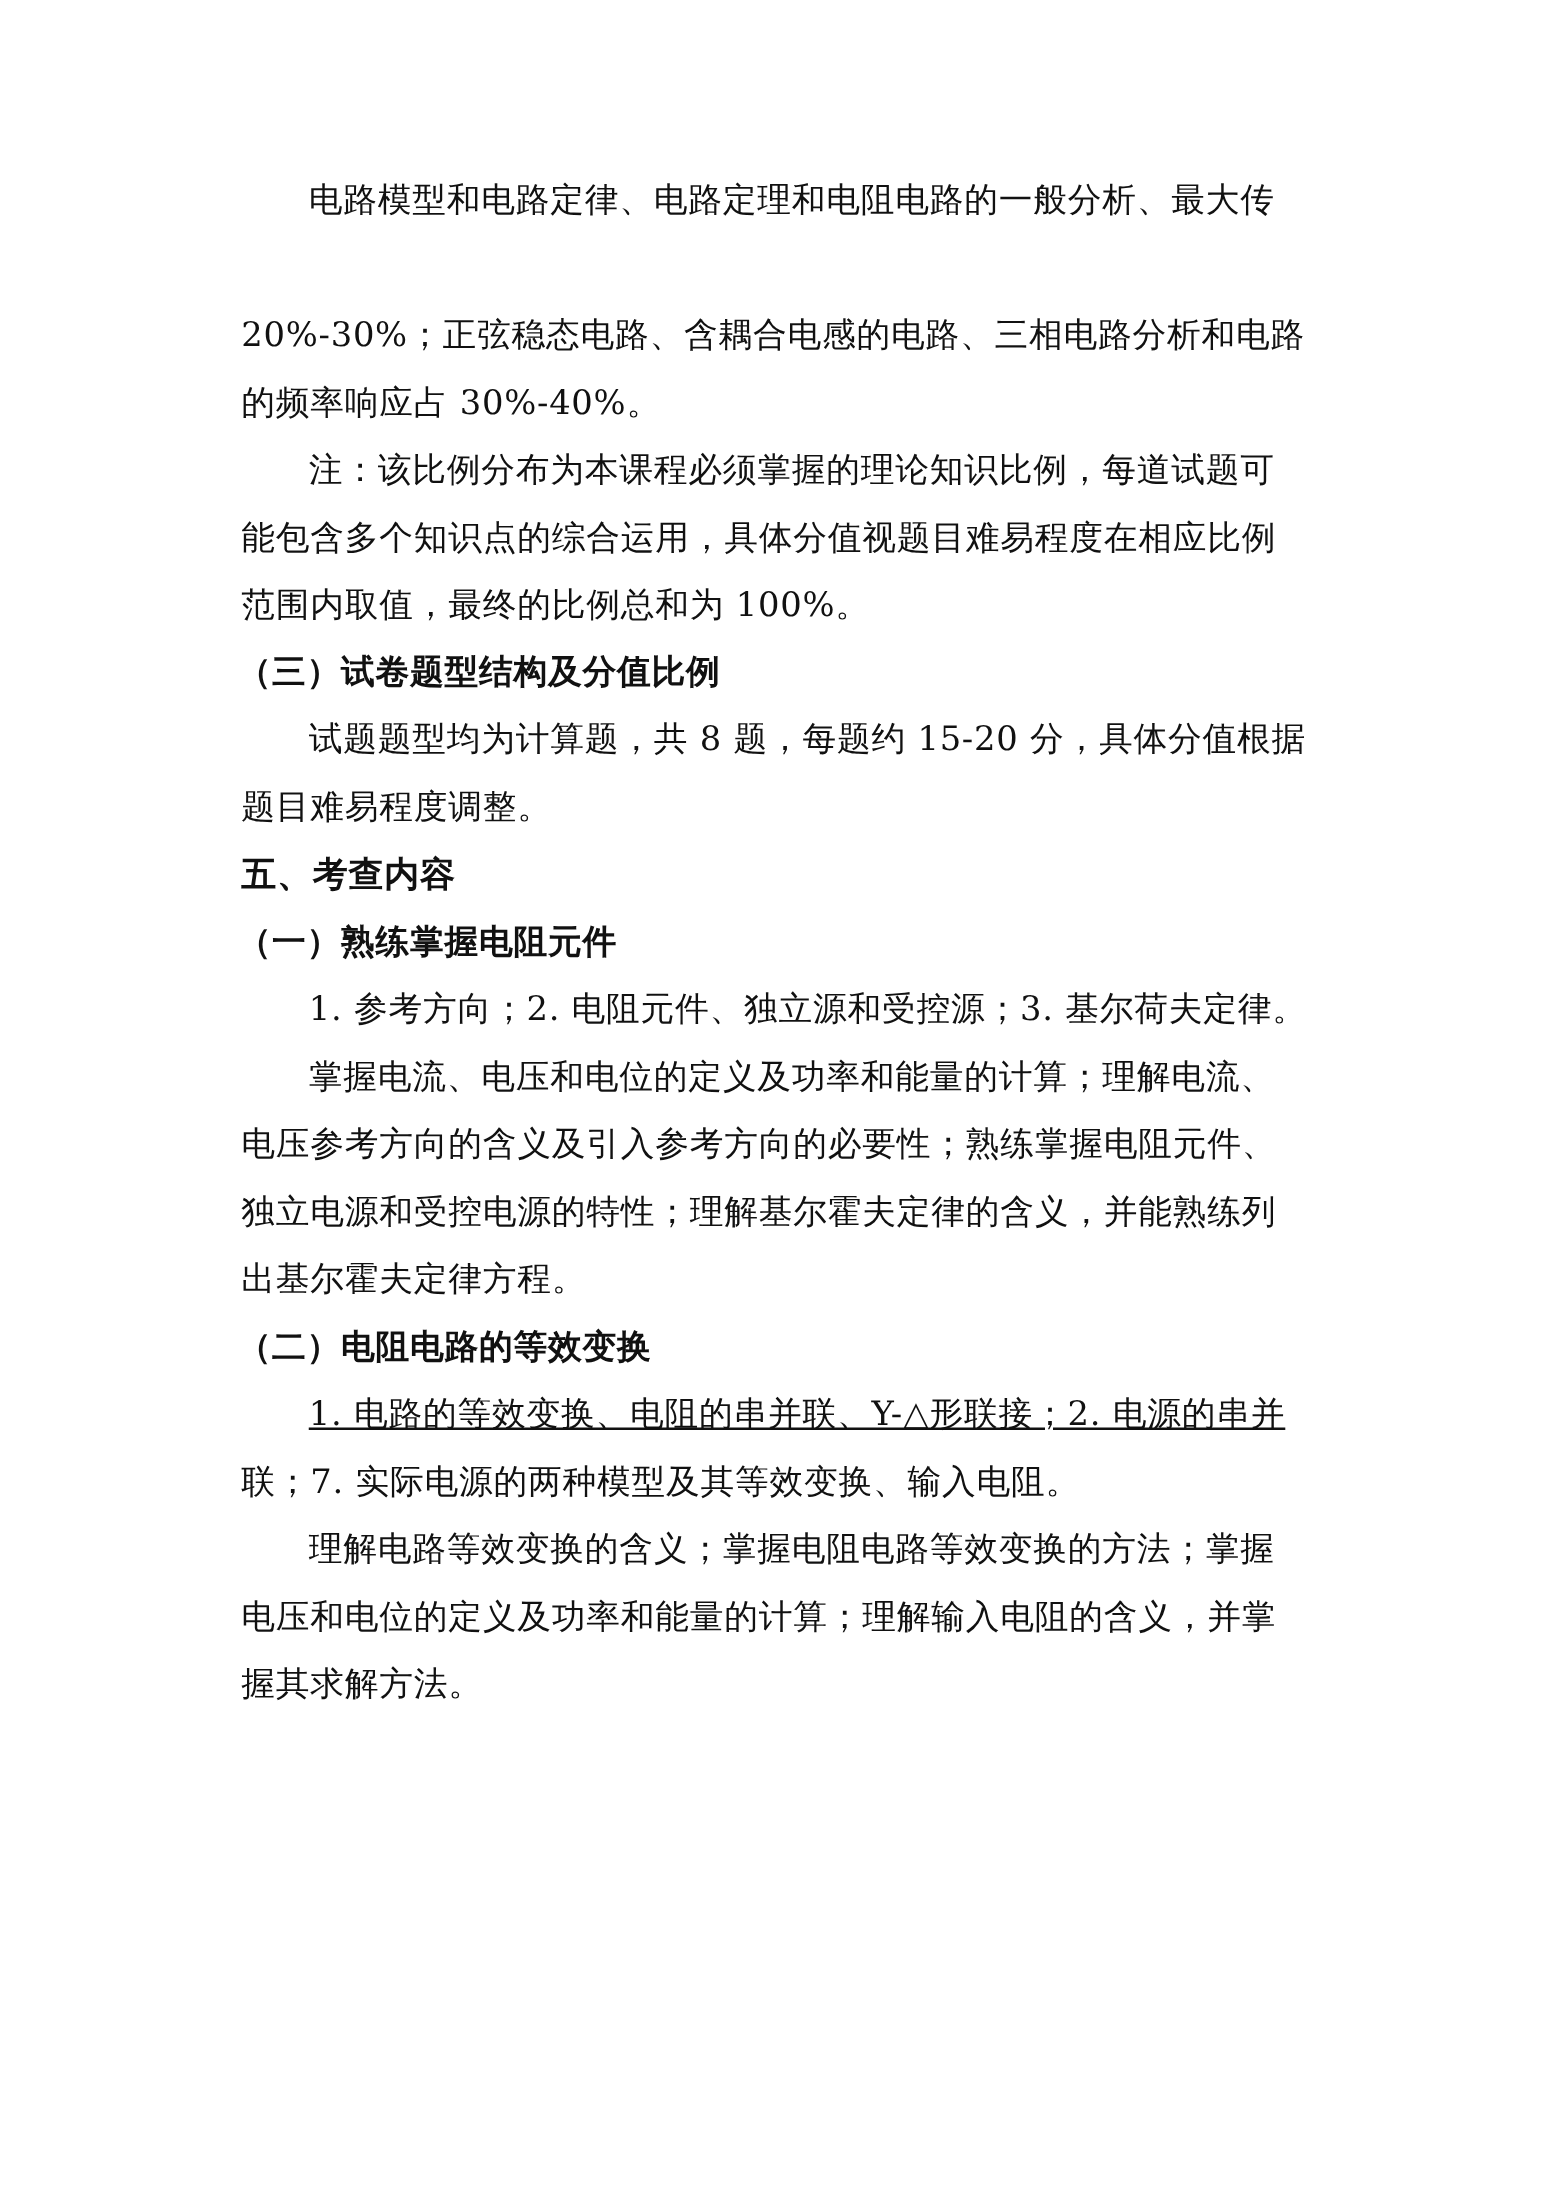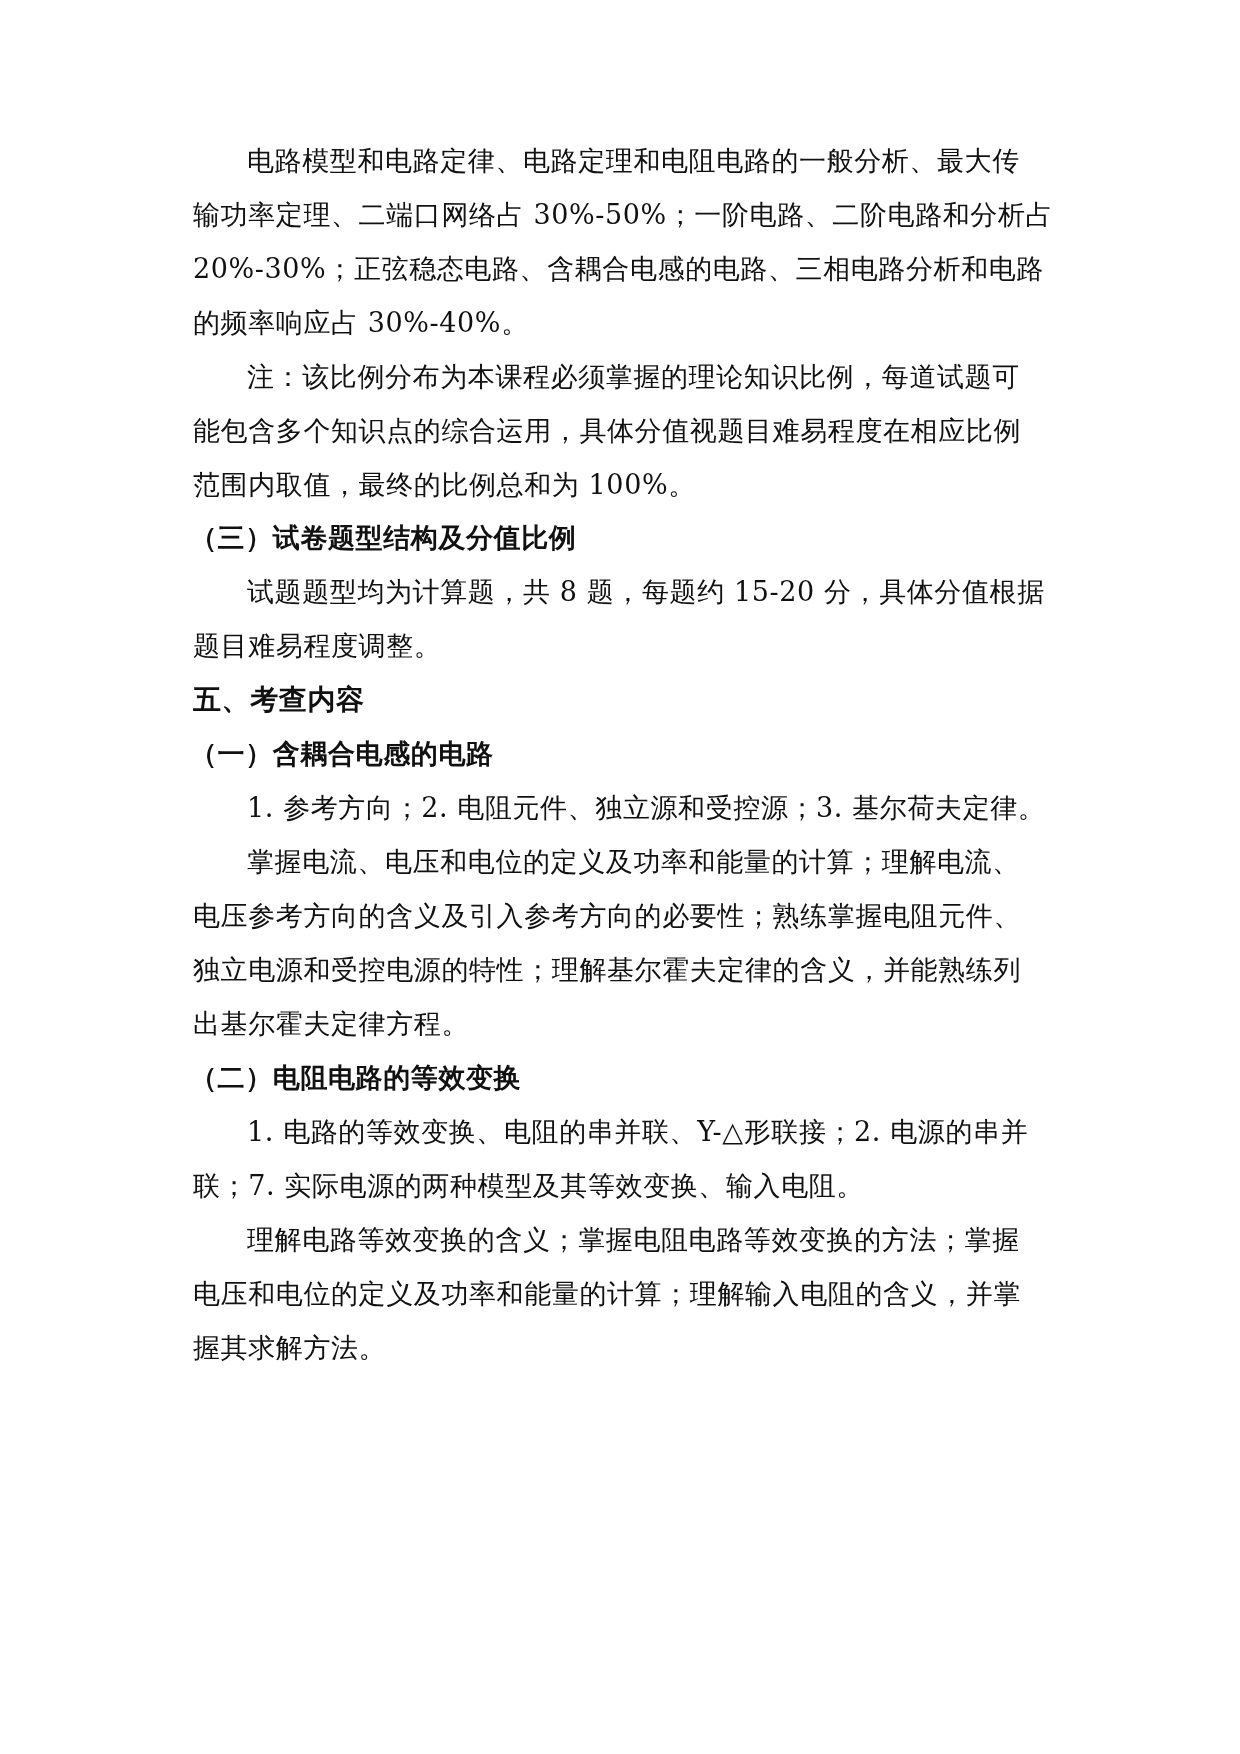--- a/index.html
+++ b/index.html
@@ -19,41 +19,40 @@
   .indent { left: 247px; width: 816px; }
   .bold { font-weight: bold; font-family: "DejaVu Sans", "Liberation Sans", sans-serif; }
   .sub { left: 190px; }
 </style>
 </head>
 <body>
 
 <div class="page">
 
   <div class="line indent" style="top:143px;">电路模型和电路定律、电路定理和电阻电路的一般分析、最大传</div>
-  <div class="line" style="top:197px;">输功率定理、二端口网络占 30%-50%；一阶电路、二阶电路和分析占</div>
   <div class="line" style="top:251px;">20%-30%；正弦稳态电路、含耦合电感的电路、三相电路分析和电路</div>
   <div class="line" style="top:305px;">的频率响应占 30%-40%。</div>
 
   <div class="line" style="top:413px;">能包含多个知识点的综合运用，具体分值视题目难易程度在相应比例</div>
   <div class="line indent" style="top:359px;">注：该比例分布为本课程必须掌握的理论知识比例，每道试题可</div>
   <div class="line" style="top:467px;">范围内取值，最终的比例总和为 100%。</div>
 
   <div class="line bold sub" style="top:520px;">（三）试卷题型结构及分值比例</div>
   <div class="line indent" style="top:574px;">试题题型均为计算题，共 8 题，每题约 15-20 分，具体分值根据</div>
   <div class="line" style="top:628px;">题目难易程度调整。</div>
 
   <div class="line bold" style="top:682px; font-size:28px;">五、考查内容</div>
 
-  <div class="line bold sub" style="top:736px;">（一）含耦合电感的电路</div>
+  <div class="line bold sub" style="top:736px;">（一）熟练掌握电阻元件</div>
   <div class="line indent" style="top:790px;">1. 参考方向；2. 电阻元件、独立源和受控源；3. 基尔荷夫定律。</div>
   <div class="line indent" style="top:844px;">掌握电流、电压和电位的定义及功率和能量的计算；理解电流、</div>
   <div class="line" style="top:952px;">独立电源和受控电源的特性；理解基尔霍夫定律的含义，并能熟练列</div>
   <div class="line" style="top:898px;">电压参考方向的含义及引入参考方向的必要性；熟练掌握电阻元件、</div>
   <div class="line" style="top:1006px;">出基尔霍夫定律方程。</div>
 
   <div class="line bold sub" style="top:1060px;">（二）电阻电路的等效变换</div>
-  <div class="line indent" style="top:1114px;">1. 电路的等效变换、电阻的串并联、Y-△形联接；2. 电源的串并</div>
+  <div class="line indent" style="top:1114px;text-decoration:underline;">1. 电路的等效变换、电阻的串并联、Y-△形联接；2. 电源的串并</div>
   <div class="line" style="top:1168px;">联；7. 实际电源的两种模型及其等效变换、输入电阻。</div>
   <div class="line indent" style="top:1222px;">理解电路等效变换的含义；掌握电阻电路等效变换的方法；掌握</div>
   <div class="line" style="top:1276px;">电压和电位的定义及功率和能量的计算；理解输入电阻的含义，并掌</div>
   <div class="line" style="top:1330px;">握其求解方法。</div>
 
 </div>
 
 </body></html>

